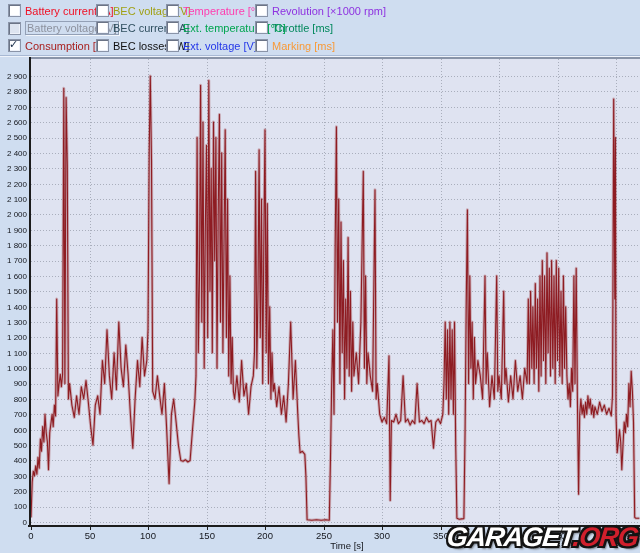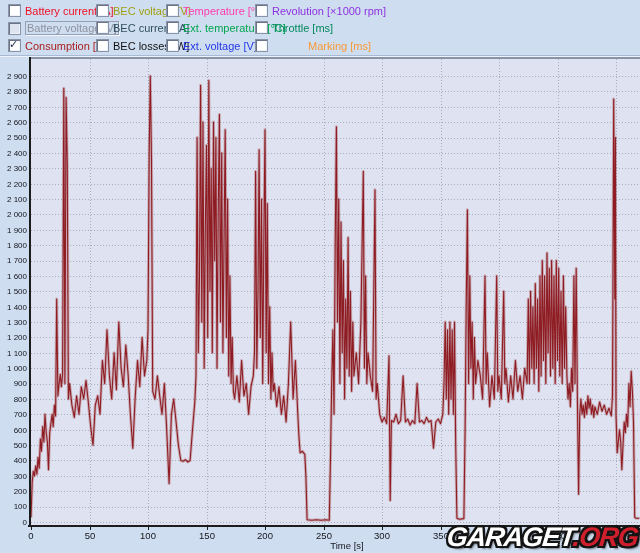--- a/index.html
+++ b/index.html
@@ -196,19 +196,19 @@
         <span class="cb-label" style="color: rgb(168, 32, 31);">Consumption [W]</span>
       </div>
       <div class="cb-item" style="left: 96px; top: 39px;">
         <span class="cbox"></span>
         <span class="cb-label" style="color: rgb(16, 16, 16);">BEC losses [W]</span>
       </div>
       <div class="cb-item" style="left: 166px; top: 39px;">
         <span class="cbox"></span>
         <span class="cb-label" style="color: rgb(36, 56, 232);">Ext. voltage [V]</span>
       </div>
-      <div class="cb-item" style="left: 255px; top: 39px; gap: 36px;">
+      <div class="cb-item" style="left: 255px; top: 39px;">
         <span class="cbox"></span>
         <span class="cb-label" style="color: rgb(248, 154, 56);">Marking [ms]</span>
       </div>
     </div>
   <div class="watermark"><span class="wm-main">GARAGET</span><span class="wm-suffix">.ORG</span></div>
 </div>
 
 </body></html>

